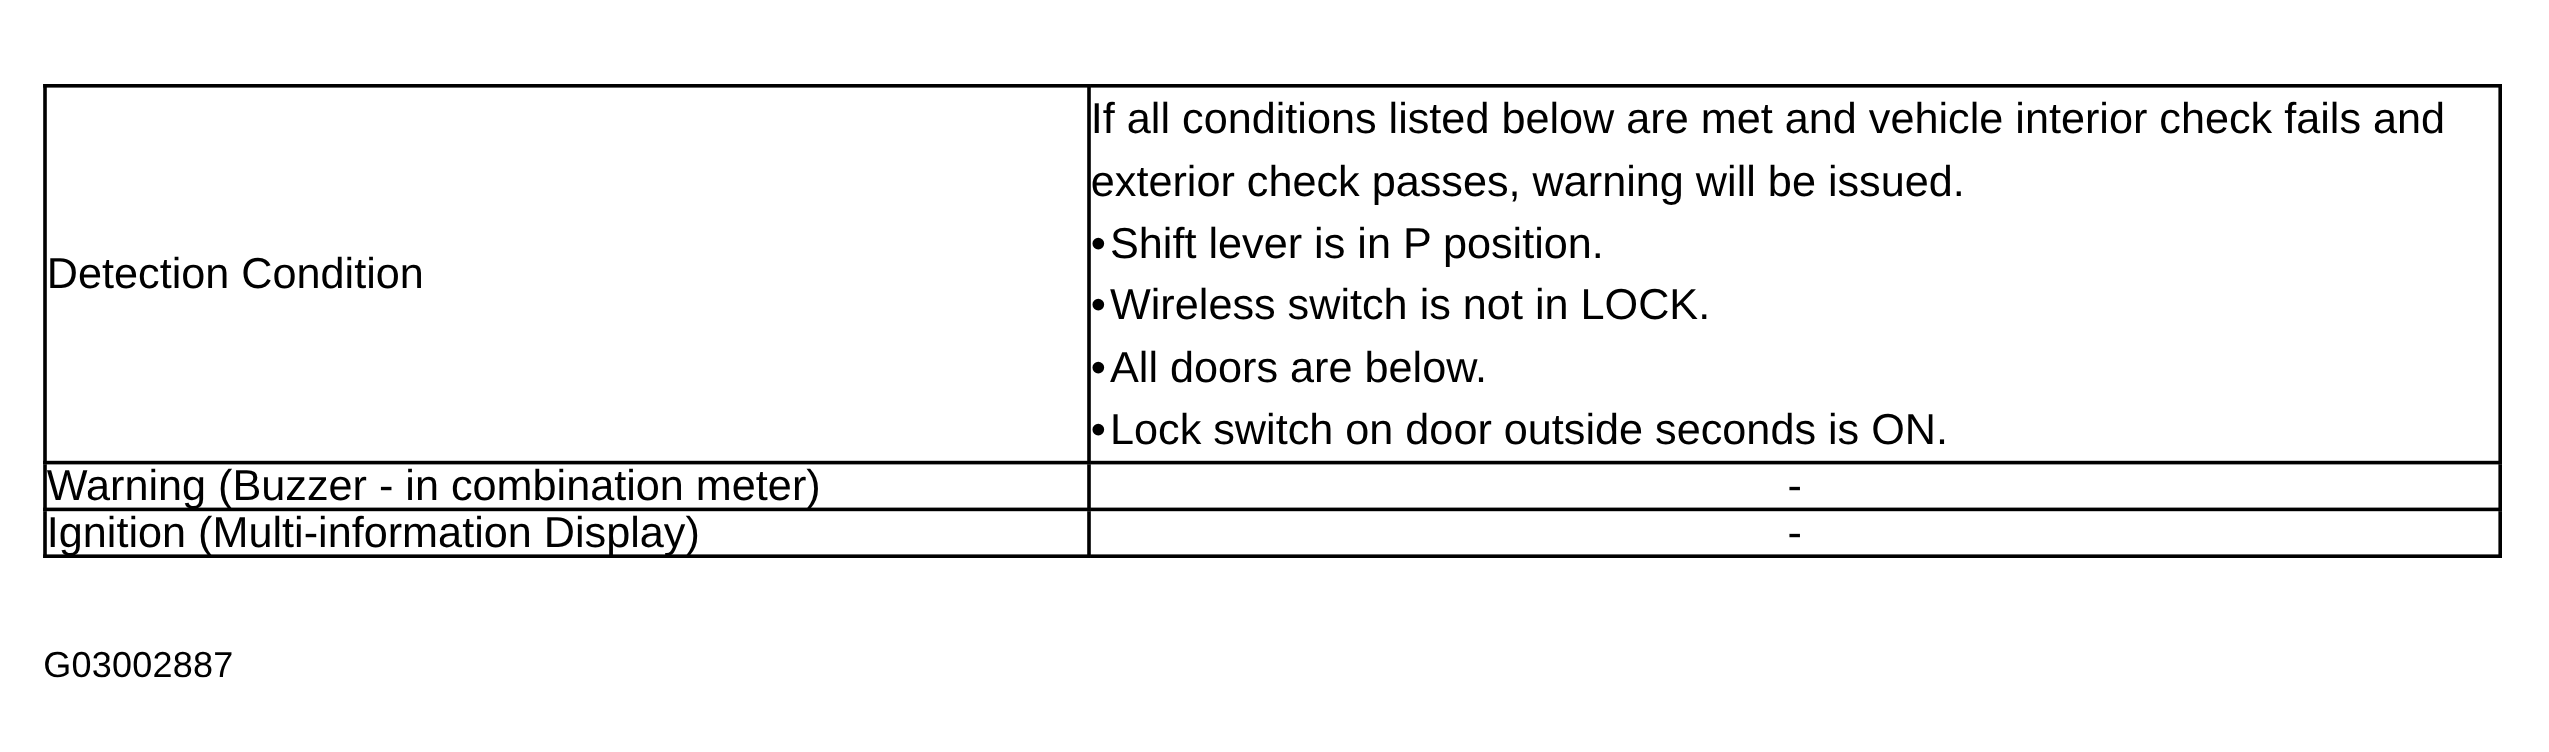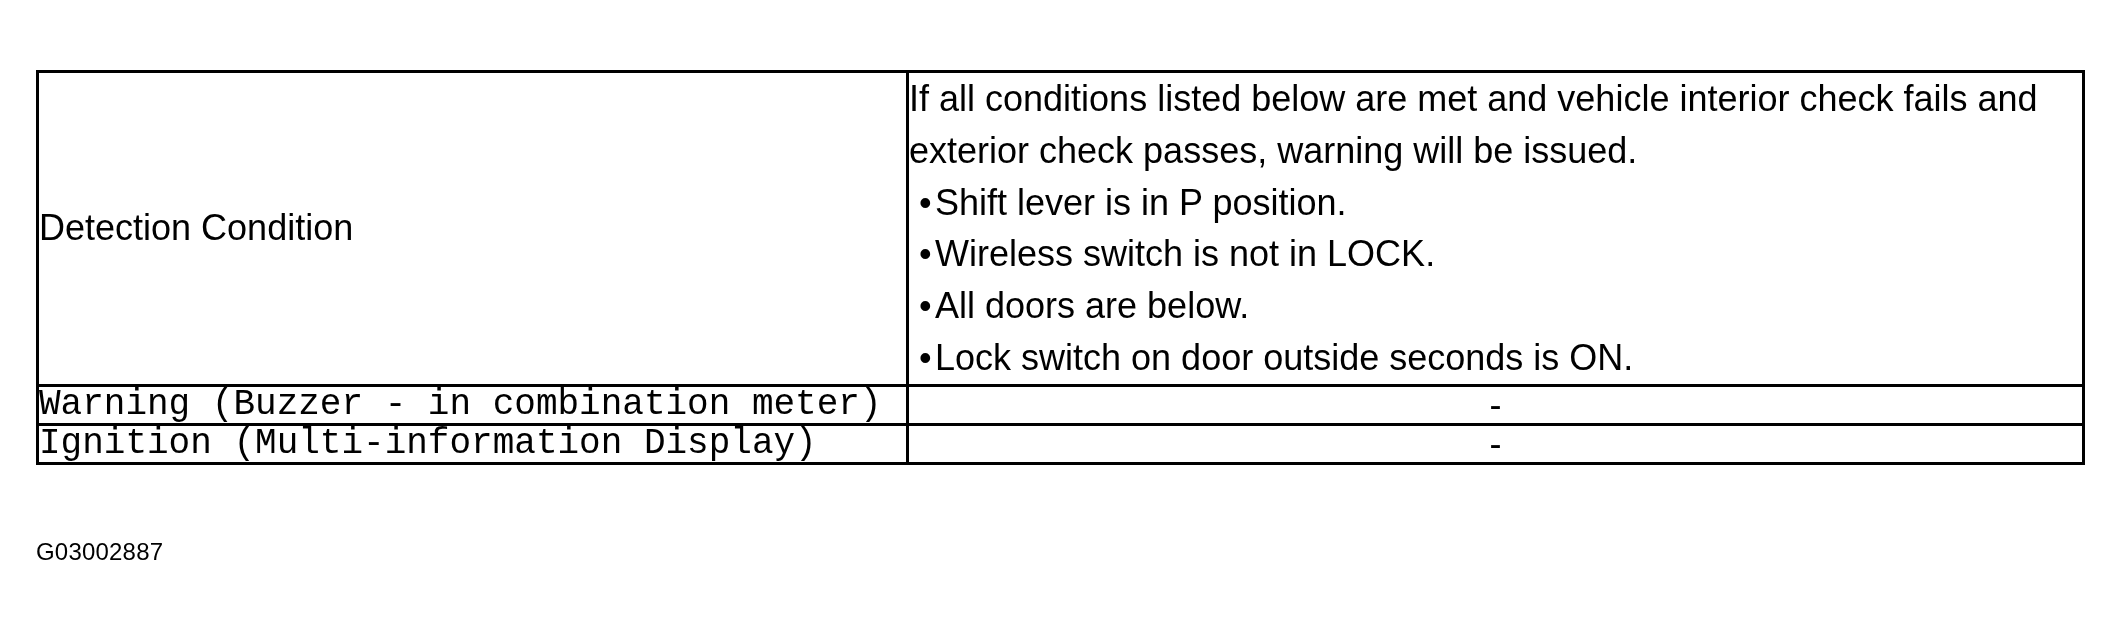--- a/index.html
+++ b/index.html
@@ -37,21 +37,20 @@
   }
   .col-label {
     width: 870px;
   }
   .col-value {
     width: 1176px;
   }
   .label-cell {
     padding: 10px 16px 10px 18px;
     vertical-align: middle;
-    font-family: Liberation Mono, monospace;
   }
   .cond-label-cell {
     vertical-align: middle;
     padding: 0 16px 0 18px;
     margin-left: 40px;
   }
   .cond-value-cell {
     padding: 18px 18px 16px 18px;
     vertical-align: top;
   }
@@ -60,39 +59,38 @@
     line-height: 1.44;
   }
   .cond-list {
     margin: 0;
     padding: 0;
     list-style: none;
   }
   .cond-list li {
     line-height: 1.44;
     white-space: nowrap;
-    padding-left: 10px;
   }
   .cond-list li .bullet {
     display: inline-block;
     width: 16px;
   }
   .value-cell-center {
     text-align: center;
     padding: 10px 0;
   }
   .value-cell-left {
     text-align: left;
     padding: 10px 18px;
   }
   .figure-id {
     position: absolute;
     left: 36px;
     top: 538px;
-    font-size: 24px;
+    font-size: 30px;
     letter-spacing: 0.2px;
   }
 </style>
 </head>
 <body>
 
 <div class="page">
 
   <table class="spec-table">
     <colgroup>

